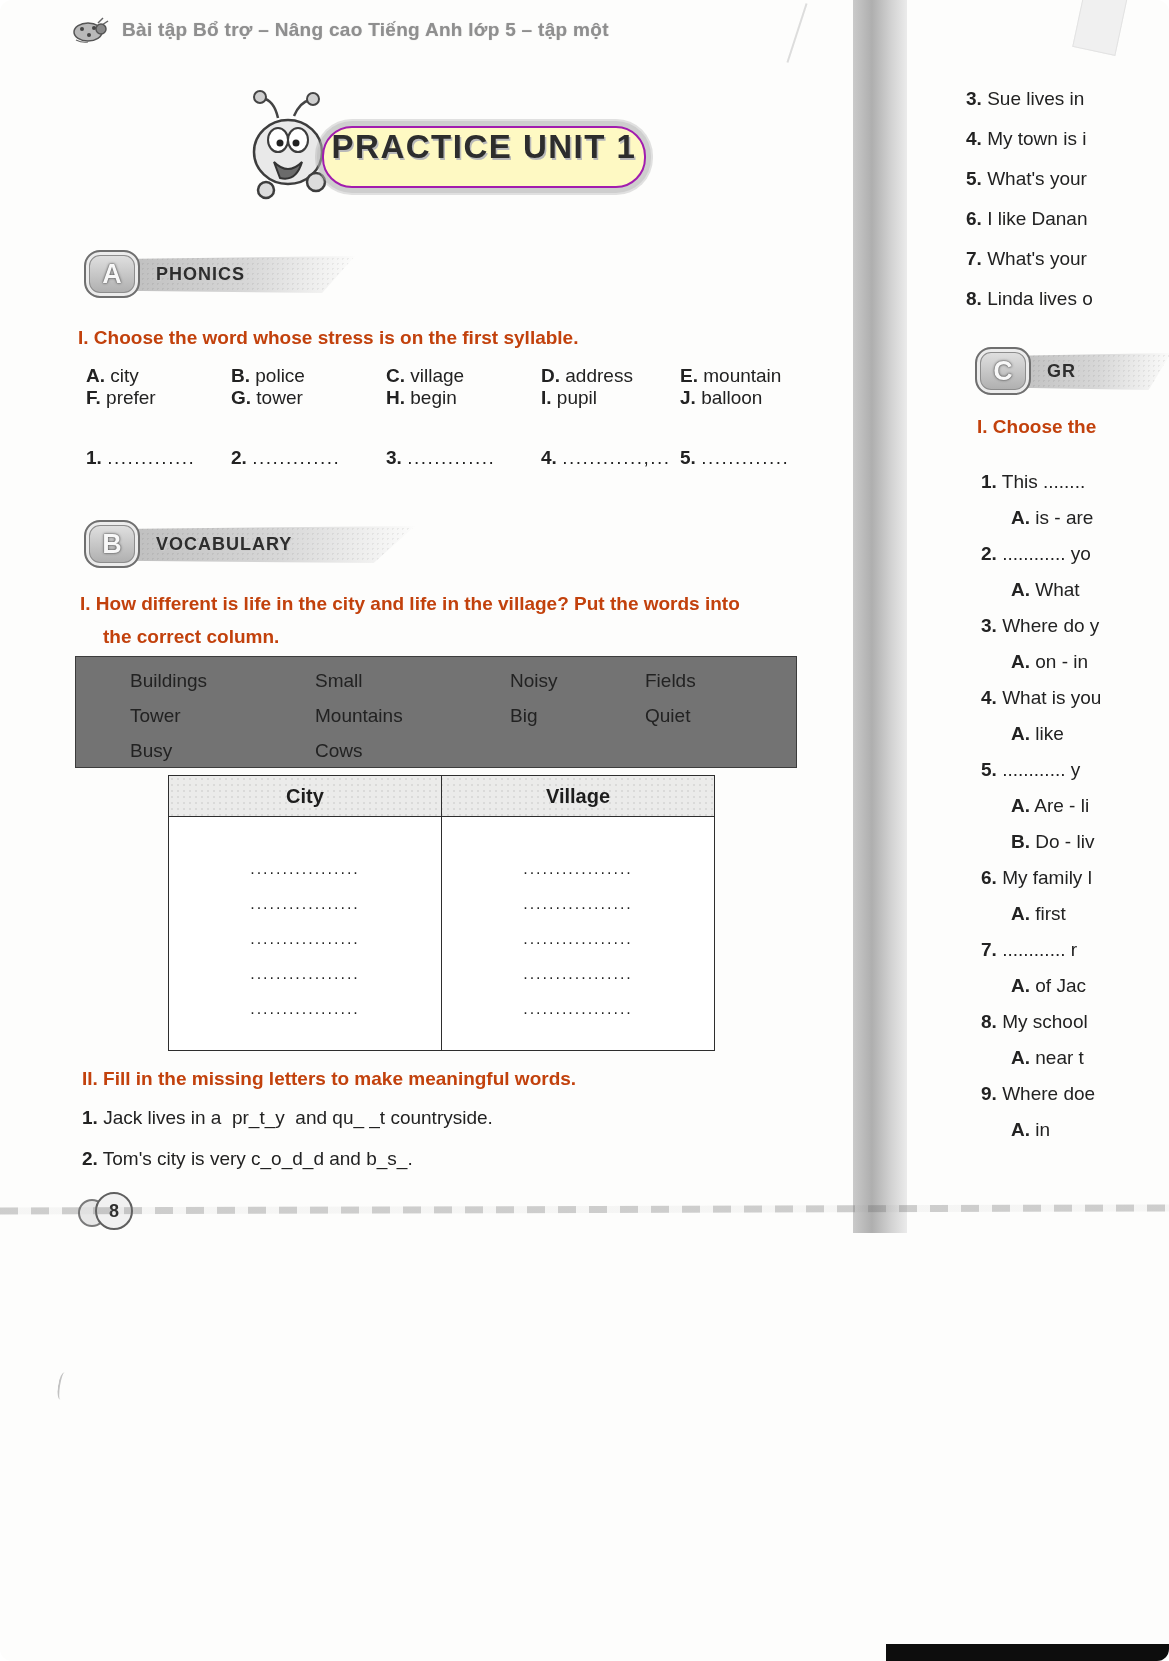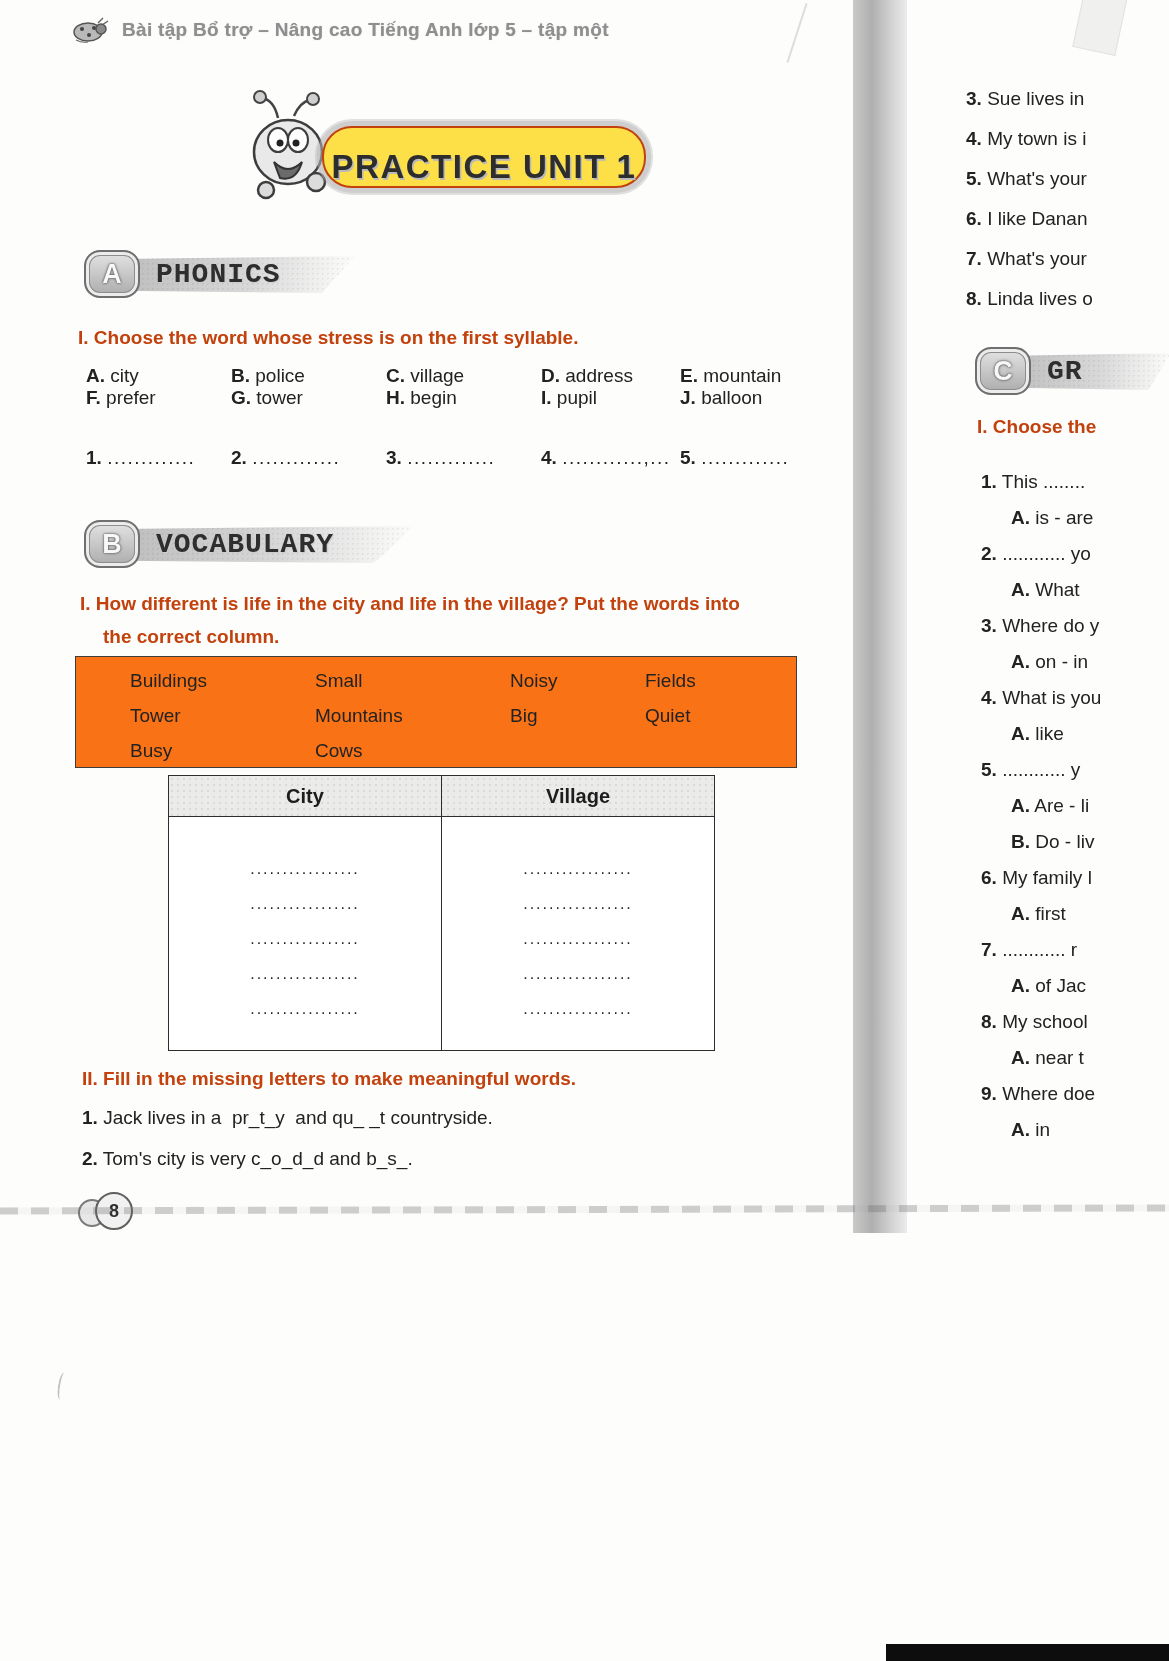--- a/index.html
+++ b/index.html
@@ -1,33 +1,33 @@
 <!DOCTYPE html>
 <html><head>
 <meta charset="utf-8">
 <style>
   html,body{margin:0;padding:0;}
   body{
     width:1169px;height:1661px;
     font-family:"Liberation Sans","DejaVu Sans",sans-serif;
     color:#222;background:#fff;
   }
-  .page{position:relative;width:1169px;height:1661px;background:#fdfdfc;overflow:hidden;}
+  .page{position:relative;width:1169px;height:1661px;background:#fdfdfc;overflow:hidden;border-radius:12px;}
   .abs{position:absolute;}
 
   
   .header{left:72px;top:16px;display:flex;align-items:center;gap:10px;}
   .header-title{font-size:19px;font-weight:bold;color:#8f8f8f;letter-spacing:.3px;text-shadow:0 0 1px #bdbdbd;}
 
   
   .unit-badge{
     left:322px;top:126px;width:320px;height:58px;
-    background:#fde047;border:2px solid #c2410c;border-radius:30px;
+    background:#fef9c3;border:2px solid #a21caf;border-radius:30px;
     box-shadow:0 0 0 5px rgba(185,185,185,.45), 0 0 0 7px rgba(140,140,140,.25);
-    display:flex;align-items:flex-end;justify-content:center;
+    display:flex;align-items:flex-start;justify-content:center;
   }
   .unit-badge-text{
     font-size:33px;font-weight:bold;color:#2d2d2d;letter-spacing:1.5px;
     text-shadow:1.5px 1.5px 0 #b9b9b9;
   }
 
   
   .section-badge{height:46px;display:flex;align-items:center;}
   .badge-banner{
     position:absolute;left:36px;top:5px;height:37px;
@@ -41,37 +41,36 @@
     position:relative;z-index:1;width:52px;height:44px;border-radius:16px;
     background:linear-gradient(#e4e4e4,#ababab);
     border:2px solid #6f6f6f;
     box-shadow:inset 0 0 0 3px #ececec, inset 0 0 0 4px #8d8d8d;
     display:flex;align-items:center;justify-content:center;
     font-size:27px;font-weight:bold;color:#f8f8f8;
     text-shadow:0 0 3px #4c4c4c,0 0 1px #333;
   }
   .badge-label{
     position:relative;z-index:1;margin-left:16px;
-    font-size:28px;font-weight:bold;color:#2e2e2e;letter-spacing:1px;
+    font-size:18px;font-weight:bold;color:#2e2e2e;letter-spacing:1px;
     text-shadow:1px 1px 0 #cdcdcd;
-    font-family:Liberation Mono, monospace;
   }
 
   .instruction{font-weight:bold;font-size:19px;color:#c2410c;}
   .txt{font-size:19px;color:#222;}
   .num{font-weight:bold;}
 
   
   .grid5{display:grid;grid-template-columns:145px 155px 155px 139px auto;width:790px;}
   .dots{letter-spacing:1.5px;}
 
   
   .word-box{
     left:75px;top:656px;width:722px;height:112px;box-sizing:border-box;
-    border:1.5px solid #3c3c3c;background:#f97316;
+    border:1.5px solid #3c3c3c;background:#737373;
     padding:13px 0 0 54px;
     display:grid;grid-template-columns:185px 195px 135px auto;row-gap:8px;
     font-size:19px;
   }
 
   
   .sort-table{left:168px;top:775px;width:547px;box-sizing:border-box;border:1.5px solid #2e2e2e;background:#fff;}
   .sort-head{display:flex;border-bottom:1.5px solid #2e2e2e;height:40px;
     background:#ebebea;
     background-image:radial-gradient(rgba(0,0,0,.07) 1px,transparent 1px);

